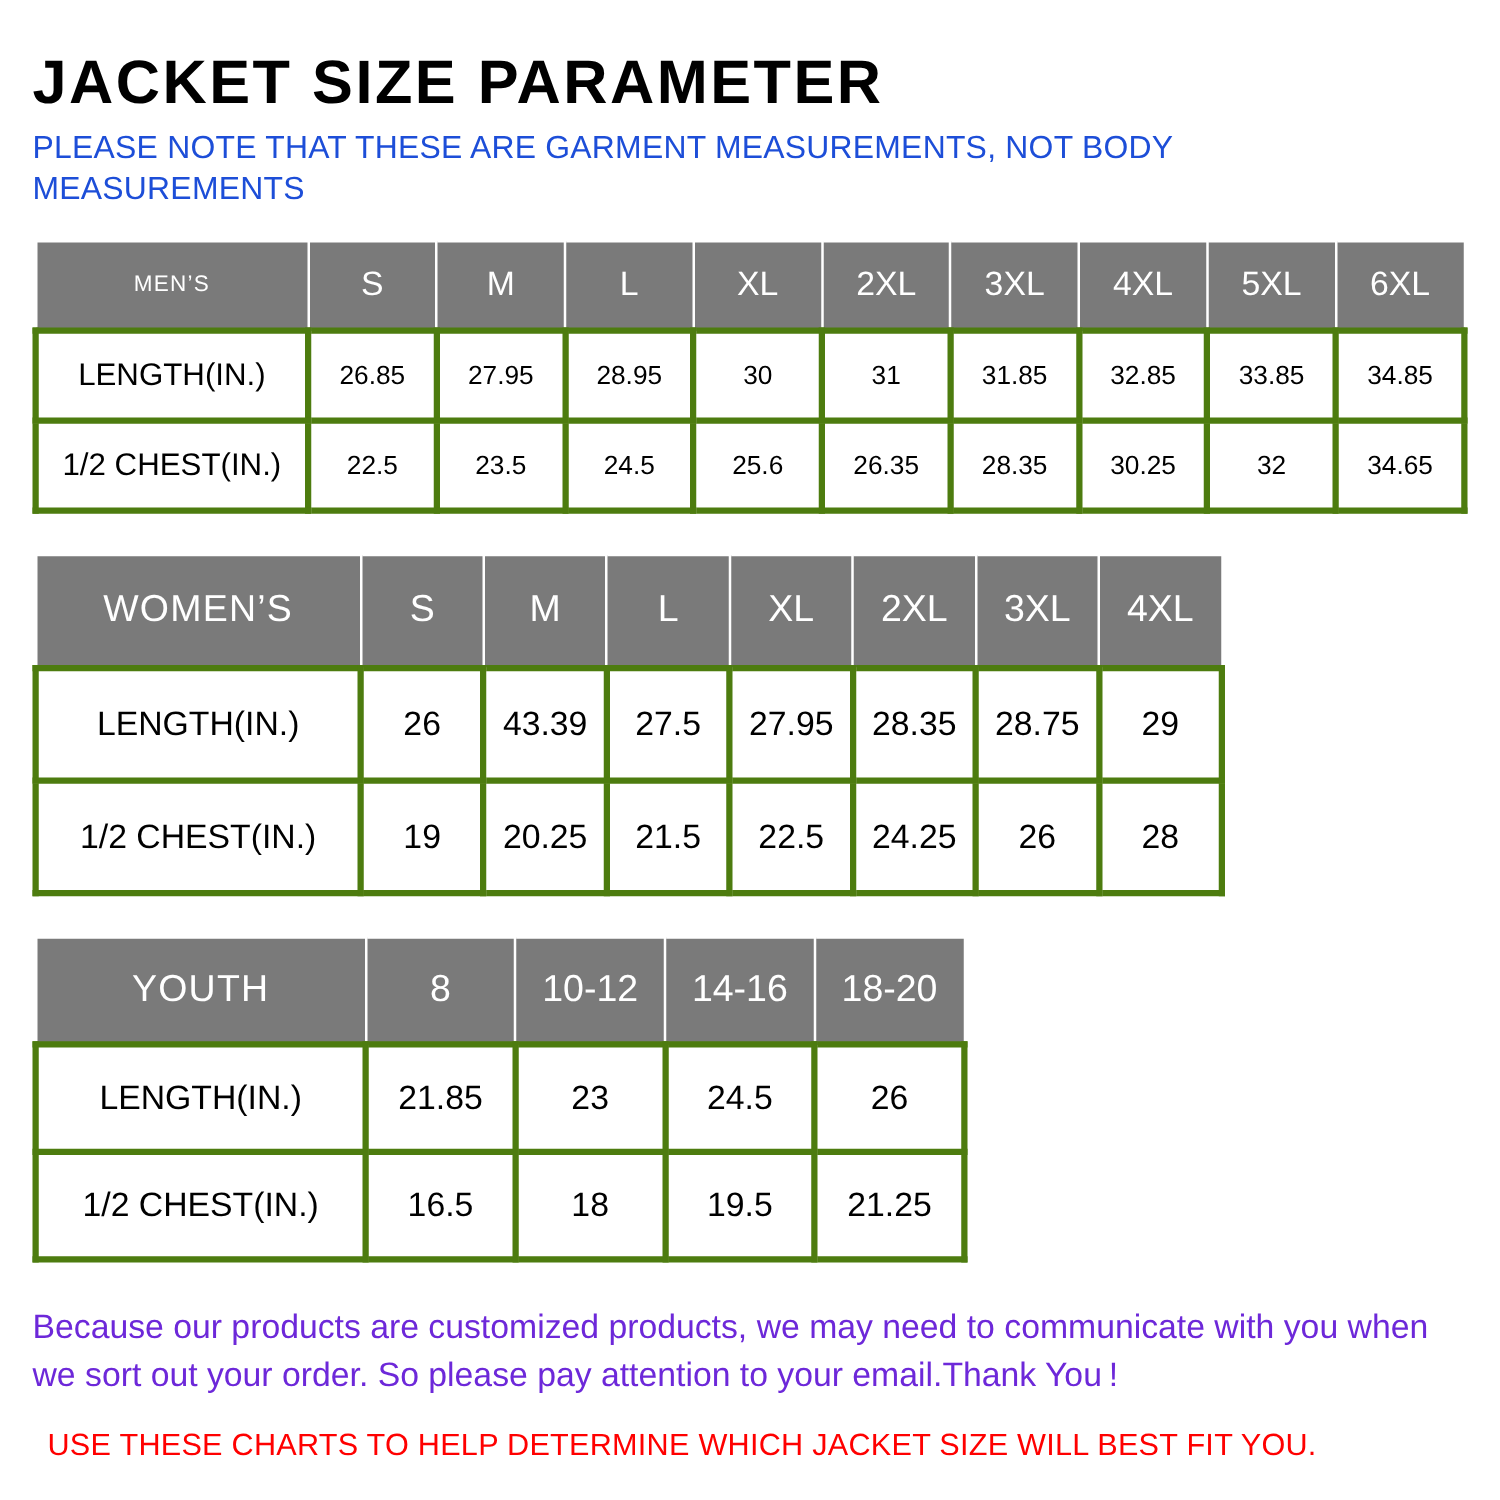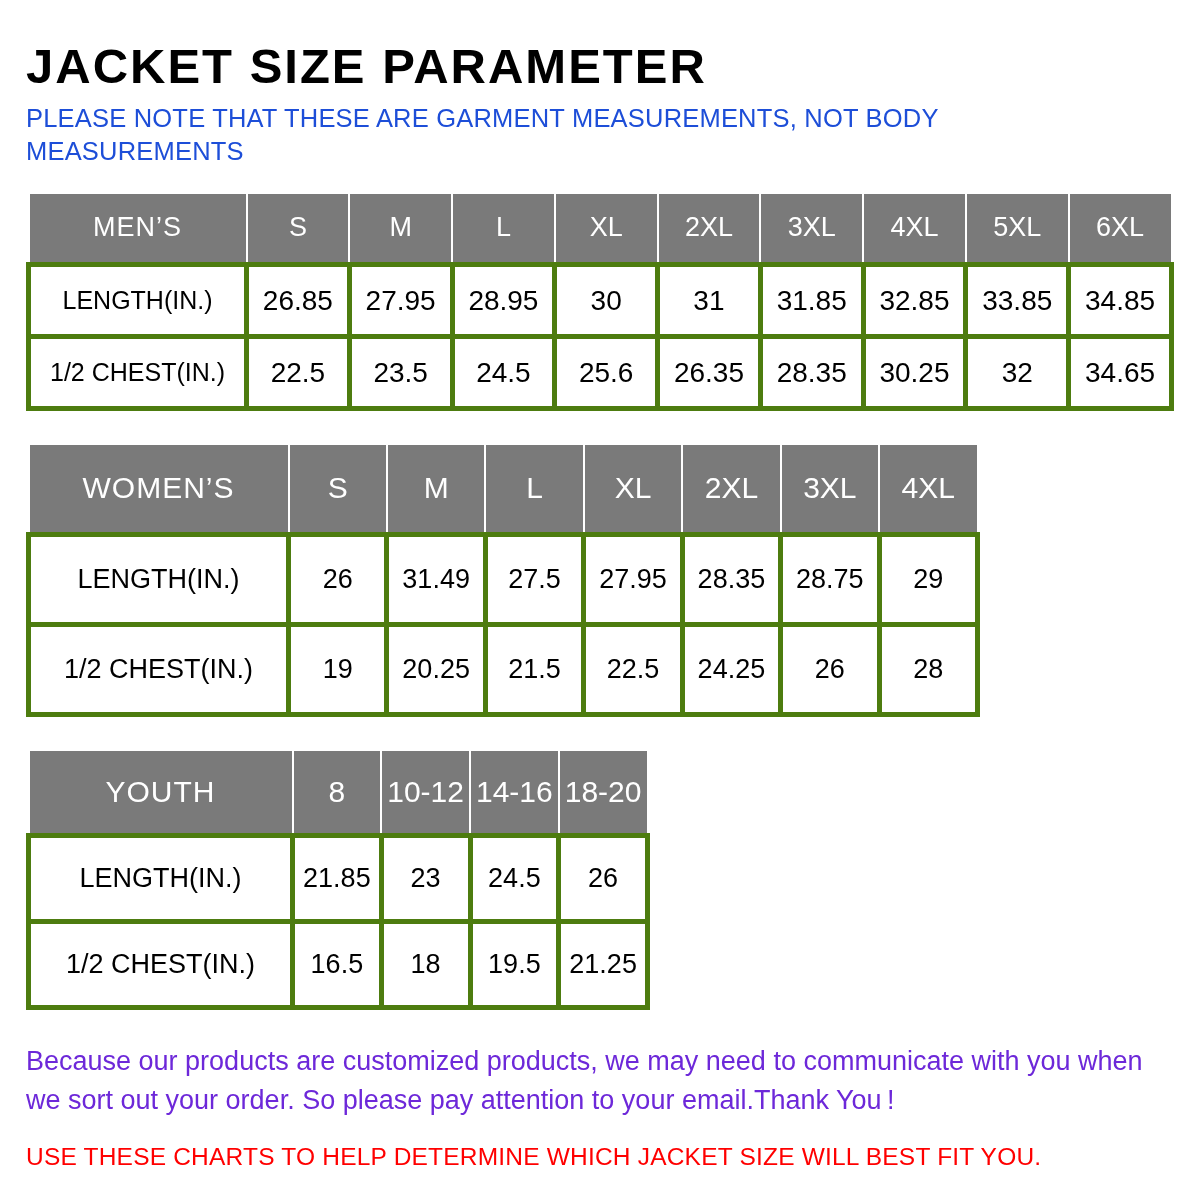--- a/index.html
+++ b/index.html
@@ -59,51 +59,51 @@
   table.size-table tr.body-row td {
     border: 5px solid #4d7c0f;
   }
   table.size-table tr.header-row td.label-cell,
   table.size-table tr.body-row td.label-cell {
     text-align: center;
   }
 
   
   #mens-table { width: 1148px; }
-  #mens-table td { height: 72px; font-size: 28px; }
+  #mens-table td { height: 72px; font-size: 21px; }
   #mens-table tr.header-row td { font-size: 27px; }
   #mens-table td.label-cell { width: 218px; font-size: 25px; }
-  #mens-table tr.header-row td.label-cell { font-size: 27px; letter-spacing: 1px; }
+  #mens-table tr.header-row td.label-cell { font-size: 18px; letter-spacing: 1px; }
 
   
   #womens-table { width: 954px; }
   #womens-table td { height: 90px; font-size: 27px; }
   #womens-table tr.header-row td { font-size: 30px; }
   #womens-table td.label-cell { width: 260px; }
   #womens-table tr.header-row td.label-cell { font-size: 30px; letter-spacing: 1px; }
 
   
-  #youth-table { width: 624px; padding-left: 19px; }
+  #youth-table { width: 748px; padding-left: 19px; }
   #youth-table td { height: 86px; font-size: 27px; }
   #youth-table tr.header-row td { font-size: 30px; }
   #youth-table td.label-cell { width: 264px; }
   #youth-table tr.header-row td.label-cell { font-size: 30px; letter-spacing: 1px; }
 
   .note-red {
     color: #6d28d9;
     font-size: 27px;
     line-height: 1.42;
     margin: 0 0 22px 0;
     max-width: 1140px;
   }
   .note-red-caps {
     color: #ff0000;
     font-size: 24.5px;
     line-height: 1.3;
-    margin: 0;
+    margin: 12px;
     letter-spacing: 0.2px;
   }
   .tables-wrap { margin-top: 2px; }
 </style>
 </head>
 <body>
 
 <div class="page">
 
   <h1 class="title">JACKET SIZE PARAMETER</h1>
@@ -161,21 +161,21 @@
           <td>M</td>
           <td>L</td>
           <td>XL</td>
           <td>2XL</td>
           <td>3XL</td>
           <td>4XL</td>
         </tr>
         <tr class="body-row">
           <td class="label-cell">LENGTH(IN.)</td>
           <td>26</td>
-          <td>31.49</td>
+          <td>43.39</td>
           <td>27.5</td>
           <td>27.95</td>
           <td>28.35</td>
           <td>28.75</td>
           <td>29</td>
         </tr>
         <tr class="body-row">
           <td class="label-cell">1/2 CHEST(IN.)</td>
           <td>19</td>
           <td>20.25</td>

